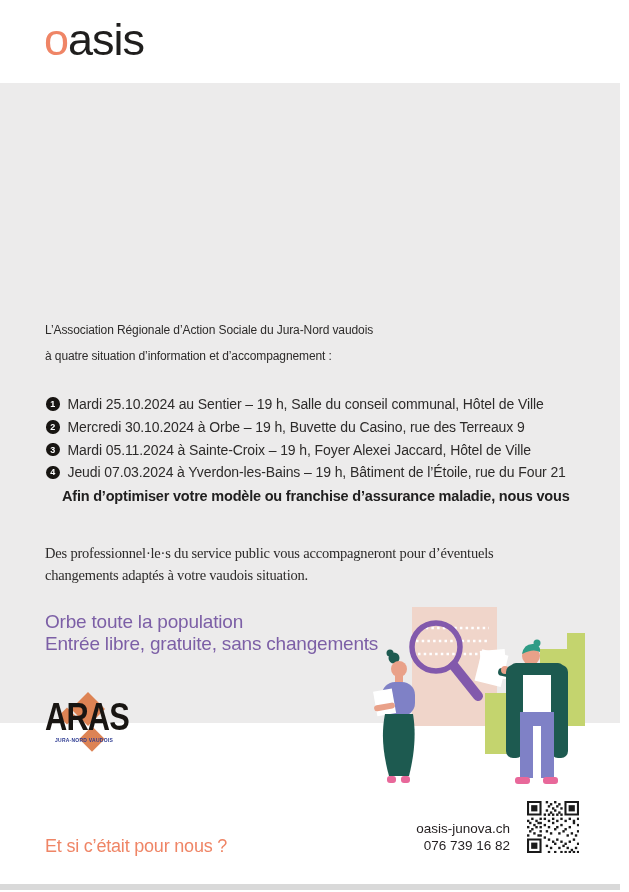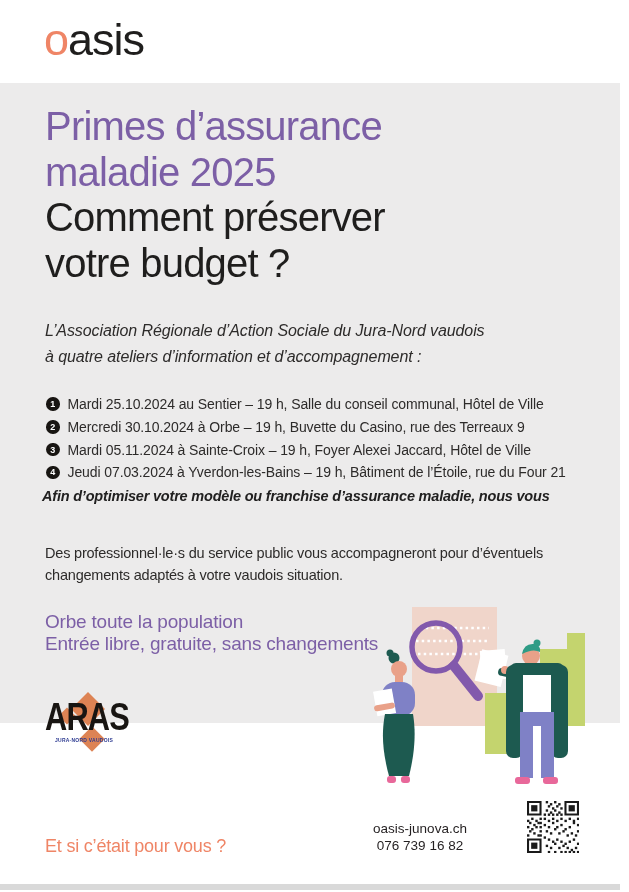--- a/index.html
+++ b/index.html
@@ -12,62 +12,56 @@
   html,body{margin:0;padding:0;background:#fff;}
   .page{position:relative;width:620px;height:892px;background:#fff;overflow:hidden;
         font-family:"Liberation Sans",sans-serif;color:var(--body);}
   .band{position:absolute;left:0;top:83px;width:629px;height:640px;background:var(--band_gray);}
   .logo{position:absolute;left:44px;top:14px;font-size:45px;font-weight:500;letter-spacing:-1px;color:var(--ink);}
   .logo .o{color:var(--accent_orange);}
   .headline{position:absolute;left:45px;top:104px;font-size:40px;line-height:45.5px;
             font-weight:500;letter-spacing:-0.8px;}
   .headline .t-purple{color:var(--purple);}
   .headline .t-dark{color:var(--ink);}
-  .intro{position:absolute;left:45px;top:318px;font-size:16px;line-height:25.5px;
-         letter-spacing:-0.1px;color:var(--body);white-space:nowrap;font-style:italic;}
+  .intro{position:absolute;left:45px;top:318px;font-size:12px;line-height:25.5px;
+         letter-spacing:-0.1px;color:var(--body);white-space:nowrap;}
   .events{position:absolute;left:46px;top:397px;list-style:none;margin:0;padding:0;}
   .events li{display:flex;align-items:center;gap:8px;margin-bottom:8.8px;
              font-size:14px;line-height:14px;letter-spacing:-0.1px;white-space:nowrap;color:var(--body);}
   .badge{flex:0 0 auto;width:13.5px;height:13.5px;border-radius:50%;background:#181512;color:#fff;
          display:inline-flex;align-items:center;justify-content:center;
          font-size:9px;font-weight:bold;}
-  .emphasis{position:absolute;left:42px;top:485px;font-size:14.5px;font-weight:bold;
-            line-height:22px;letter-spacing:-0.2px;color:#212020;white-space:nowrap;font-style:italic;}
+  .emphasis{position:absolute;left:62px;top:485px;font-size:14.5px;font-weight:bold;
+            line-height:22px;letter-spacing:-0.2px;color:#212020;white-space:nowrap;}
   .support{position:absolute;left:45px;top:542px;font-size:14.5px;line-height:22px;
-           letter-spacing:-0.2px;white-space:nowrap;}
+           letter-spacing:-0.2px;white-space:nowrap;font-family:Liberation Serif, serif;}
   .highlight{position:absolute;left:45px;top:611px;font-size:19px;line-height:21.5px;
              letter-spacing:-0.2px;font-weight:500;color:var(--purple);white-space:nowrap;}
   .illustration{position:absolute;left:360px;top:592px;width:269px;height:200px;}
   .aras{position:absolute;left:45px;top:690px;width:95px;height:62px;}
   .tagline{position:absolute;left:45px;top:836px;font-size:18px;letter-spacing:-0.2px;
            font-weight:500;color:var(--accent_orange);white-space:nowrap;}
-  .contact{position:absolute;left:330px;top:820px;width:180px;text-align:center;
+  .contact{position:absolute;left:330px;top:820px;width:180px;text-align:right;
            font-size:13.5px;line-height:17px;color:#231F20;}
   .qr{position:absolute;left:527px;top:801px;width:52px;height:52px;}
   .bottom-bar{position:absolute;left:0;top:884px;width:629px;height:6px;background:var(--bottom_bar);}
 </style>
 </head>
 <body>
 
 <div class="page">
 
   <div class="band"></div>
 
   <div class="logo"><span class="o">o</span><span>asis</span></div>
 
-  <h1 class="headline" style="margin:0">
-    <div class="t-purple">Primes d’assurance</div>
-    <div class="t-purple">maladie 2025</div>
-    <div class="t-dark">Comment préserver</div>
-    <div class="t-dark">votre budget ?</div>
-  </h1>
 
   <div class="intro">
     <div>L’Association Régionale d’Action Sociale du Jura-Nord vaudois</div>
-    <div>à quatre ateliers d’information et d’accompagnement :</div>
+    <div>à quatre situation d’information et d’accompagnement :</div>
   </div>
 
   <ol class="events">
     <li>
       <span class="badge">1</span>
       <span>Mardi 25.10.2024 au Sentier – 19 h, Salle du conseil communal, Hôtel de Ville</span>
     </li>
     <li>
       <span class="badge">2</span>
       <span>Mercredi 30.10.2024 à Orbe – 19 h, Buvette du Casino, rue des Terreaux 9</span>
@@ -153,21 +147,21 @@
   <svg class="aras" viewBox="0 0 95 62">
     <g fill="var(--aras_orange)">
       <rect x="31" y="7" width="24" height="24" transform="rotate(45 43 19)"></rect>
       <rect x="16" y="20" width="12" height="12" transform="rotate(45 22 26)"></rect>
       <rect x="38" y="40" width="18" height="18" transform="rotate(45 47 49)"></rect>
     </g>
     <text x="0" y="40" font-family="Liberation Sans, sans-serif" font-size="38" font-weight="bold" fill="#181512" letter-spacing="-1" textLength="84" lengthAdjust="spacingAndGlyphs">ARAS</text>
     <text x="10" y="52" font-family="Liberation Sans, sans-serif" font-size="6" font-weight="bold" fill="var(--aras_blue)" letter-spacing="0.3" textLength="58" lengthAdjust="spacingAndGlyphs">JURA-NORD VAUDOIS</text>
   </svg>
 
-  <div class="tagline">Et si c’était pour vous ?</div>
+  <div class="tagline">Et si c’était pour nous ?</div>
 
   <div class="contact">
     <div>oasis-junova.ch</div>
     <div>076 739 16 82</div>
   </div>
 
   <svg class="qr" viewBox="0 0 25 25">
     <g fill="var(--qr_black)">
       <path d="M0,0h7v7h-7z M1,1v5h5v-5z" fill-rule="evenodd"></path>
       <rect x="2" y="2" width="3" height="3"></rect>

